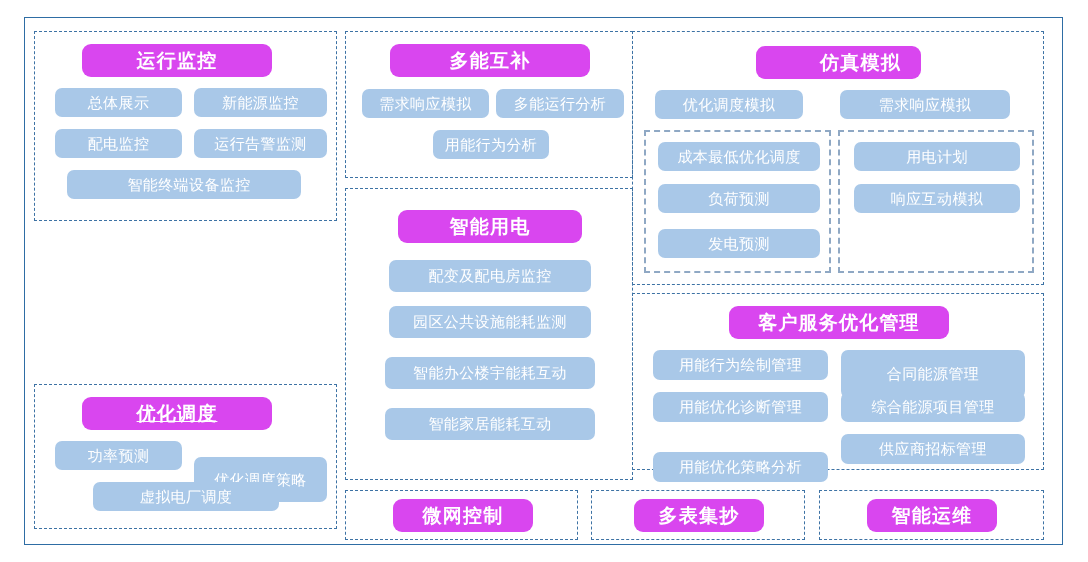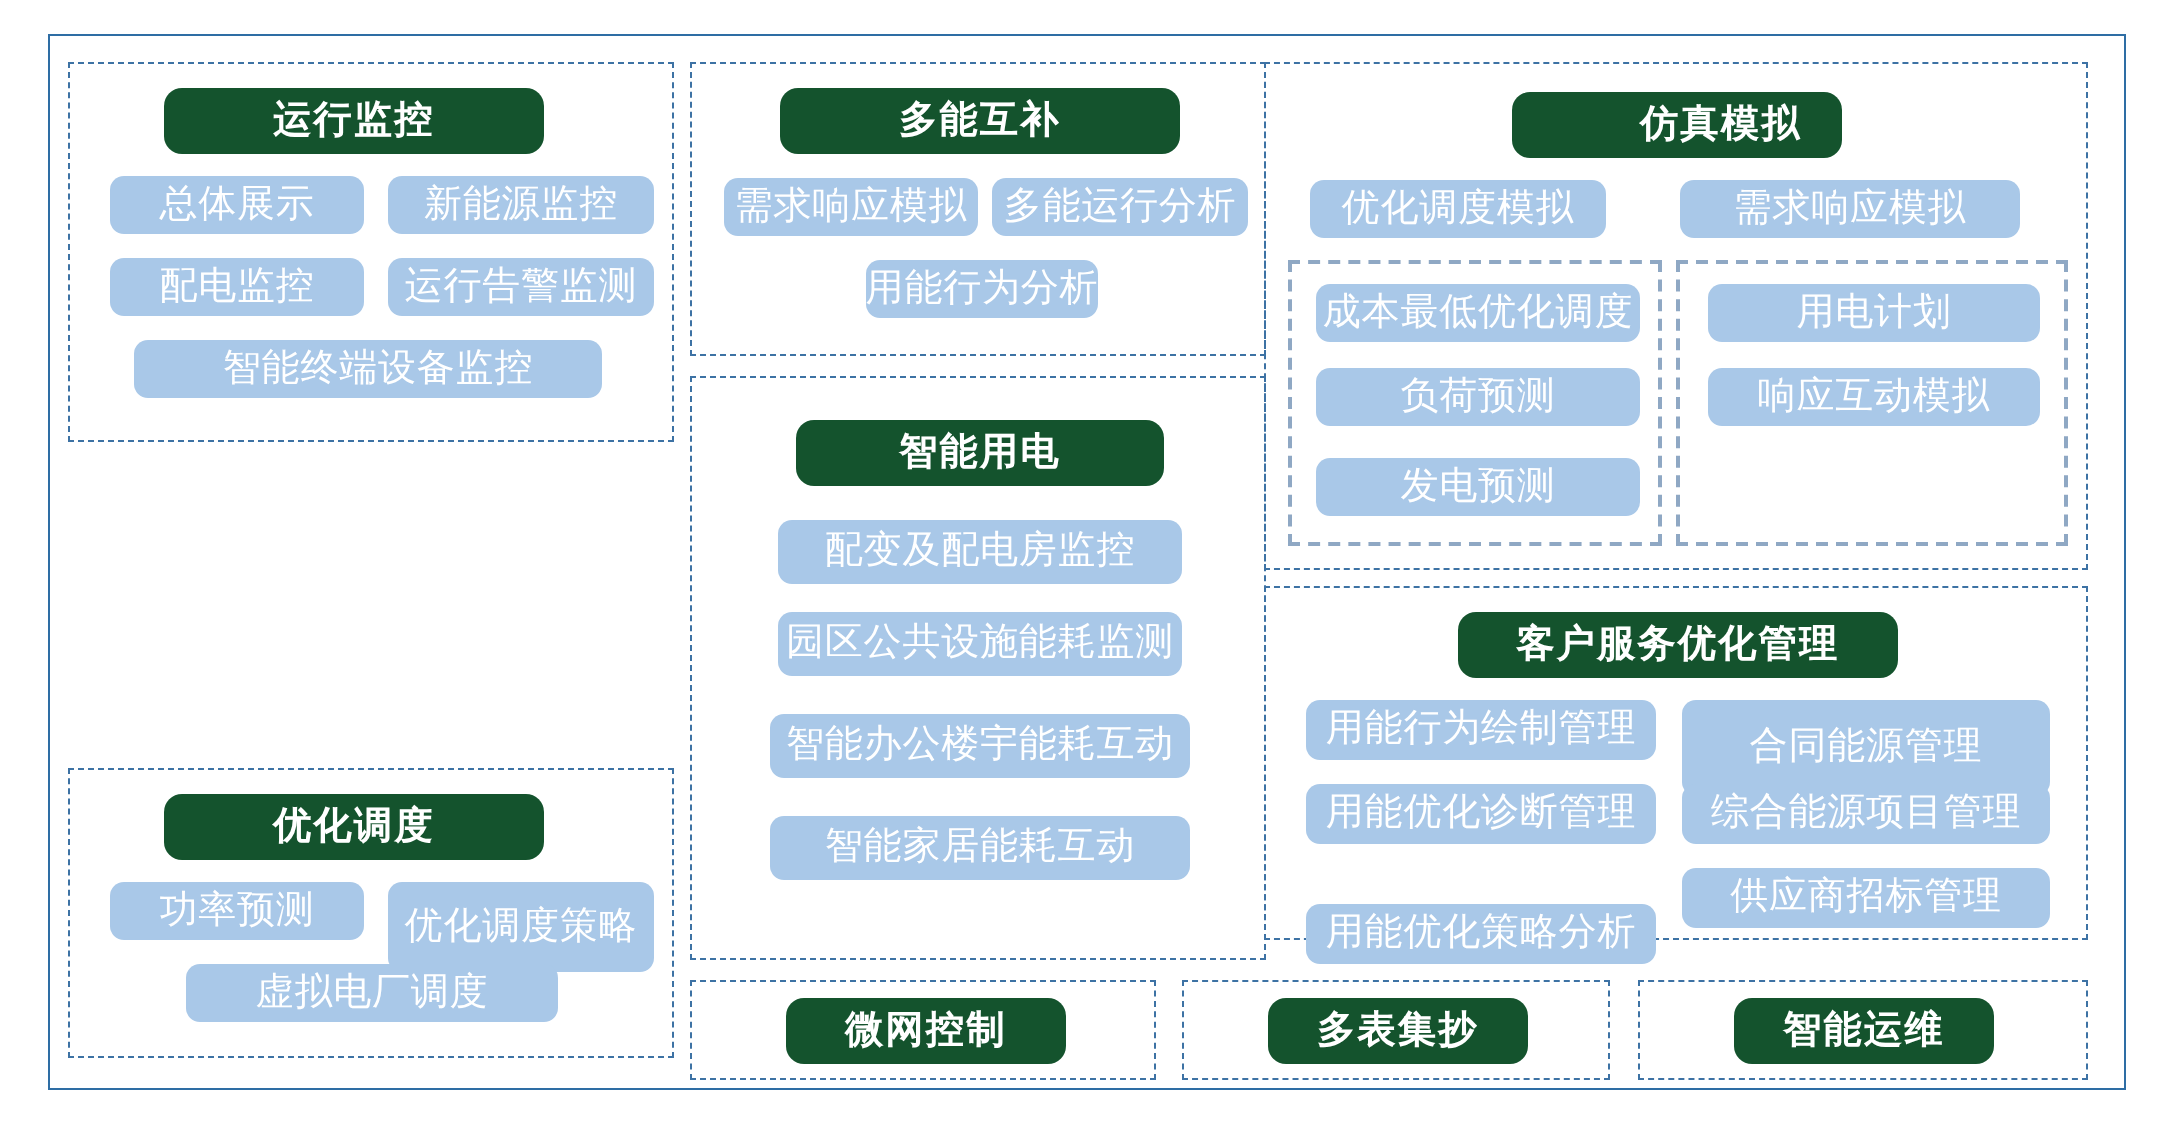--- a/index.html
+++ b/index.html
@@ -49,30 +49,30 @@
     align-items: center;
     justify-content: center;
     text-align: center;
     color: #ffffff;
     border-radius: 7px;
     line-height: 1.05;
     white-space: nowrap;
     letter-spacing: 0.4px;
   }
   .pill.header {
-    background: #14532d;
+    background: #d946ef;
     font-weight: bold;
     font-size: 19px;
     border-radius: 9px;
     letter-spacing: 1.2px;
   }
   .pill.item {
     background: #a9c8e8;
     font-weight: normal;
-    font-size: 19px;
+    font-size: 15px;
     border-radius: 7px;
   }
 
   
   .abs { position: absolute; }
 </style>
 </head>
 <body>
 
 <div id="frame">
@@ -84,24 +84,24 @@
     <div class="pill item abs" style="left:159px; top:56px; width:133px; height:29px;">新能源监控</div>
 
     <div class="pill item abs" style="left:20px; top:97px; width:127px; height:29px;">配电监控</div>
     <div class="pill item abs" style="left:159px; top:97px; width:133px; height:29px;">运行告警监测</div>
 
     <div class="pill item abs" style="left:32px; top:138px; width:234px; height:29px;padding-left:10px;">智能终端设备监控</div>
   </div>
 
 
   <div class="group" style="left:9px; top:366px; width:303px; height:145px;">
-    <div class="pill header abs" style="left:47px; top:12px; width:190px; height:33px;">优化调度</div>
+    <div class="pill header abs" style="left:47px; top:12px; width:190px; height:33px;text-decoration:underline;">优化调度</div>
 
     <div class="pill item abs" style="left:20px; top:56px; width:127px; height:29px;">功率预测</div>
-    <div class="pill item abs" style="left:159px; top:56px; width:133px; height:45px;">优化调度策略</div>
+    <div class="pill item abs" style="left:159px; top:72px; width:133px; height:45px;">优化调度策略</div>
 
     <div class="pill item abs" style="left:58px; top:97px; width:186px; height:29px;">虚拟电厂调度</div>
   </div>
 
   <div class="group" style="left:320px; top:13px; width:288px; height:147px;">
     <div class="pill header abs" style="left:44px; top:12px; width:200px; height:33px;">多能互补</div>
 
     <div class="pill item abs" style="left:16px; top:57px; width:127px; height:29px;">需求响应模拟</div>
     <div class="pill item abs" style="left:150px; top:57px; width:128px; height:29px;">多能运行分析</div>
 

